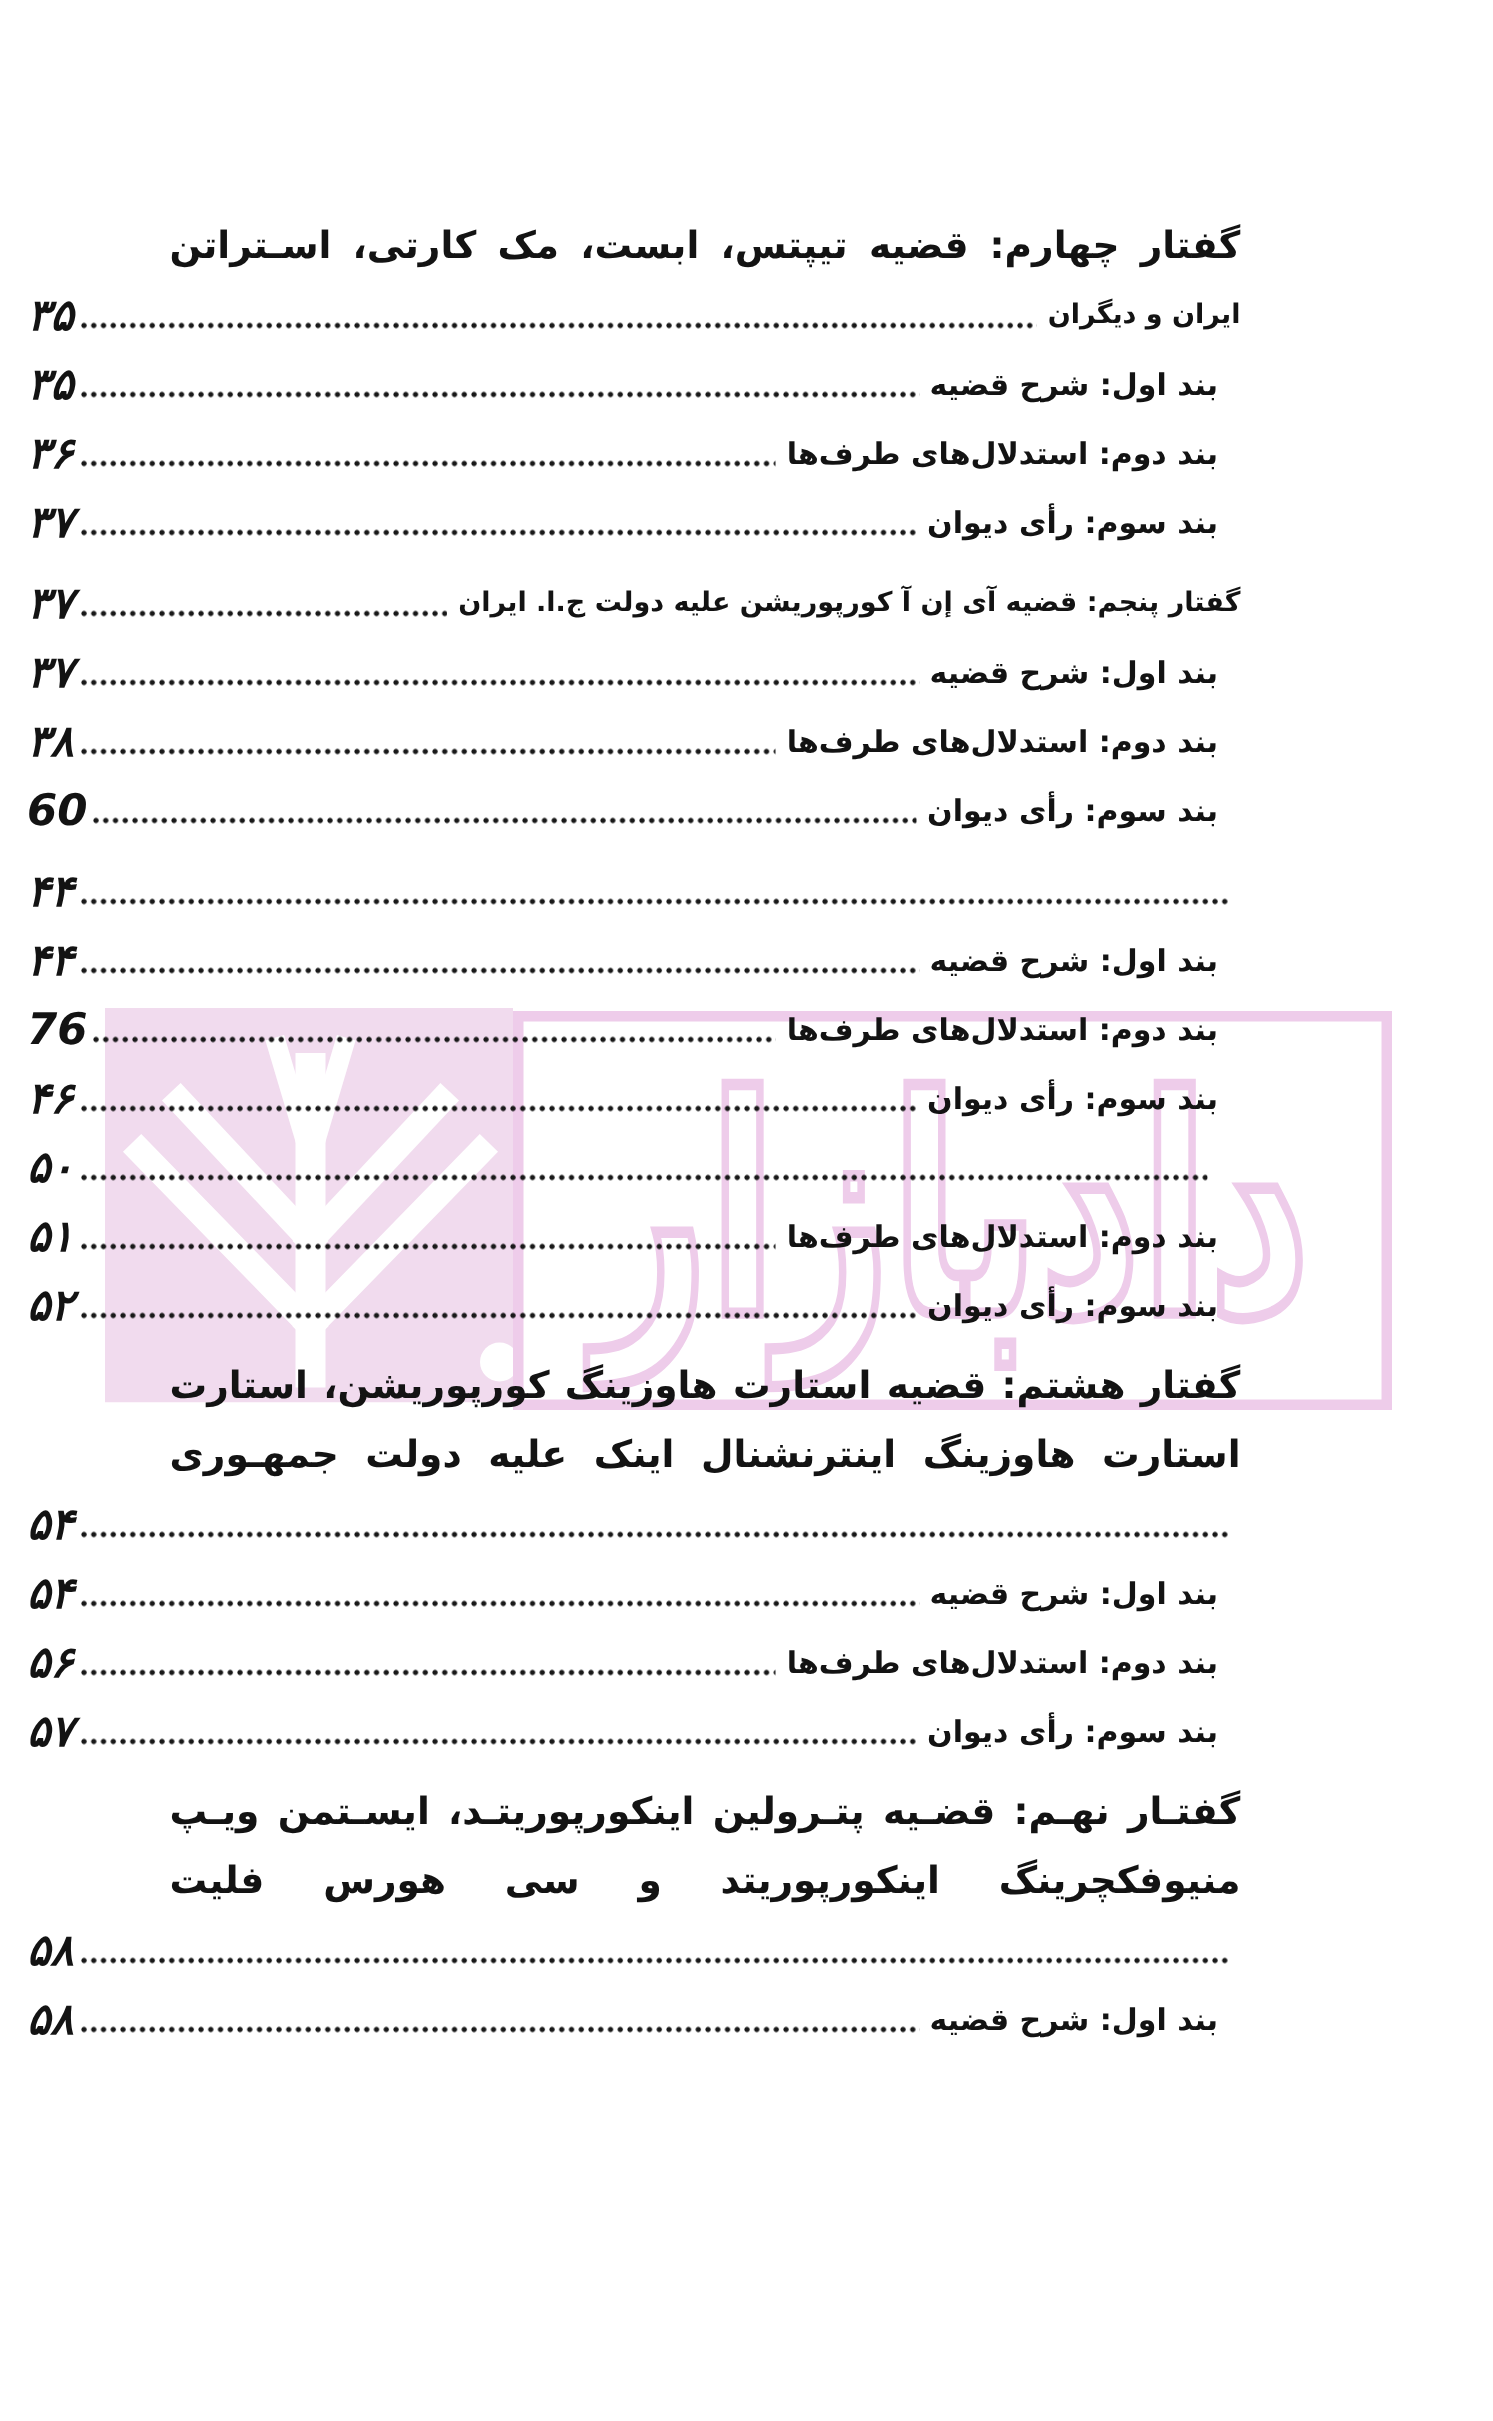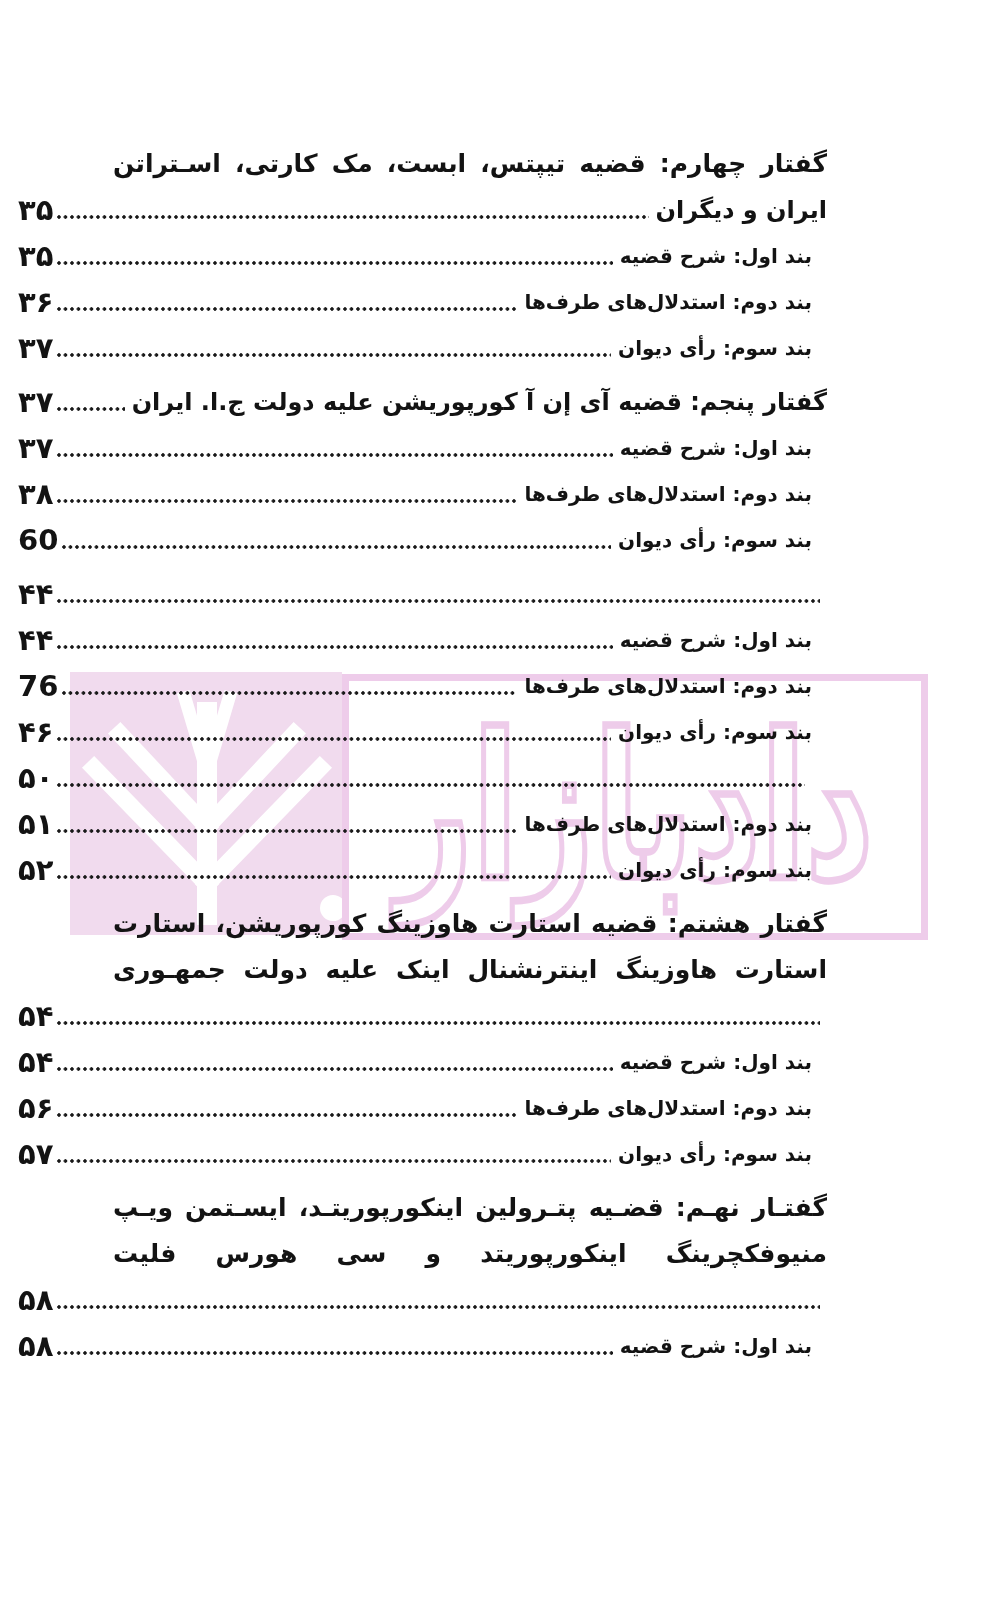--- a/index.html
+++ b/index.html
@@ -50,35 +50,36 @@
   }
   .trow {
     display: flex;
     height: 46px; line-height: 46px;
   }
   .trow.indent { padding-right: 15px; }
   .lbl {
     font-size: 20px; font-weight: bold;
     white-space: nowrap;
   }
-  .chlbl { font-size: 24px; }
+  .chlbl { font-size: 18px; }
   .leader {
     flex: 1 1 auto; min-width: 20px;
     align-self: flex-end;
     height: 4px;
     margin: 0 7px 14px 4px;
     background-image: radial-gradient(circle at 2px 2px, #181818 1.5px, transparent 2px);
     background-size: 6.5px 4px;
     background-repeat: repeat-x;
   }
   .pnum {
     font-size: 29px; font-weight: bold;
     min-width: 32px;
     text-align: left;
     white-space: nowrap;
+    font-style: italic;
   }
   .chapter-line {
     height: 46px; line-height: 46px;
     max-height: 46px; overflow: hidden;
     font-size: 25px; font-weight: bold;
     padding-left: 95px;
     text-align: justify;
     text-align-last: justify;
   }
   .gap8 { margin-top: 8px; }

